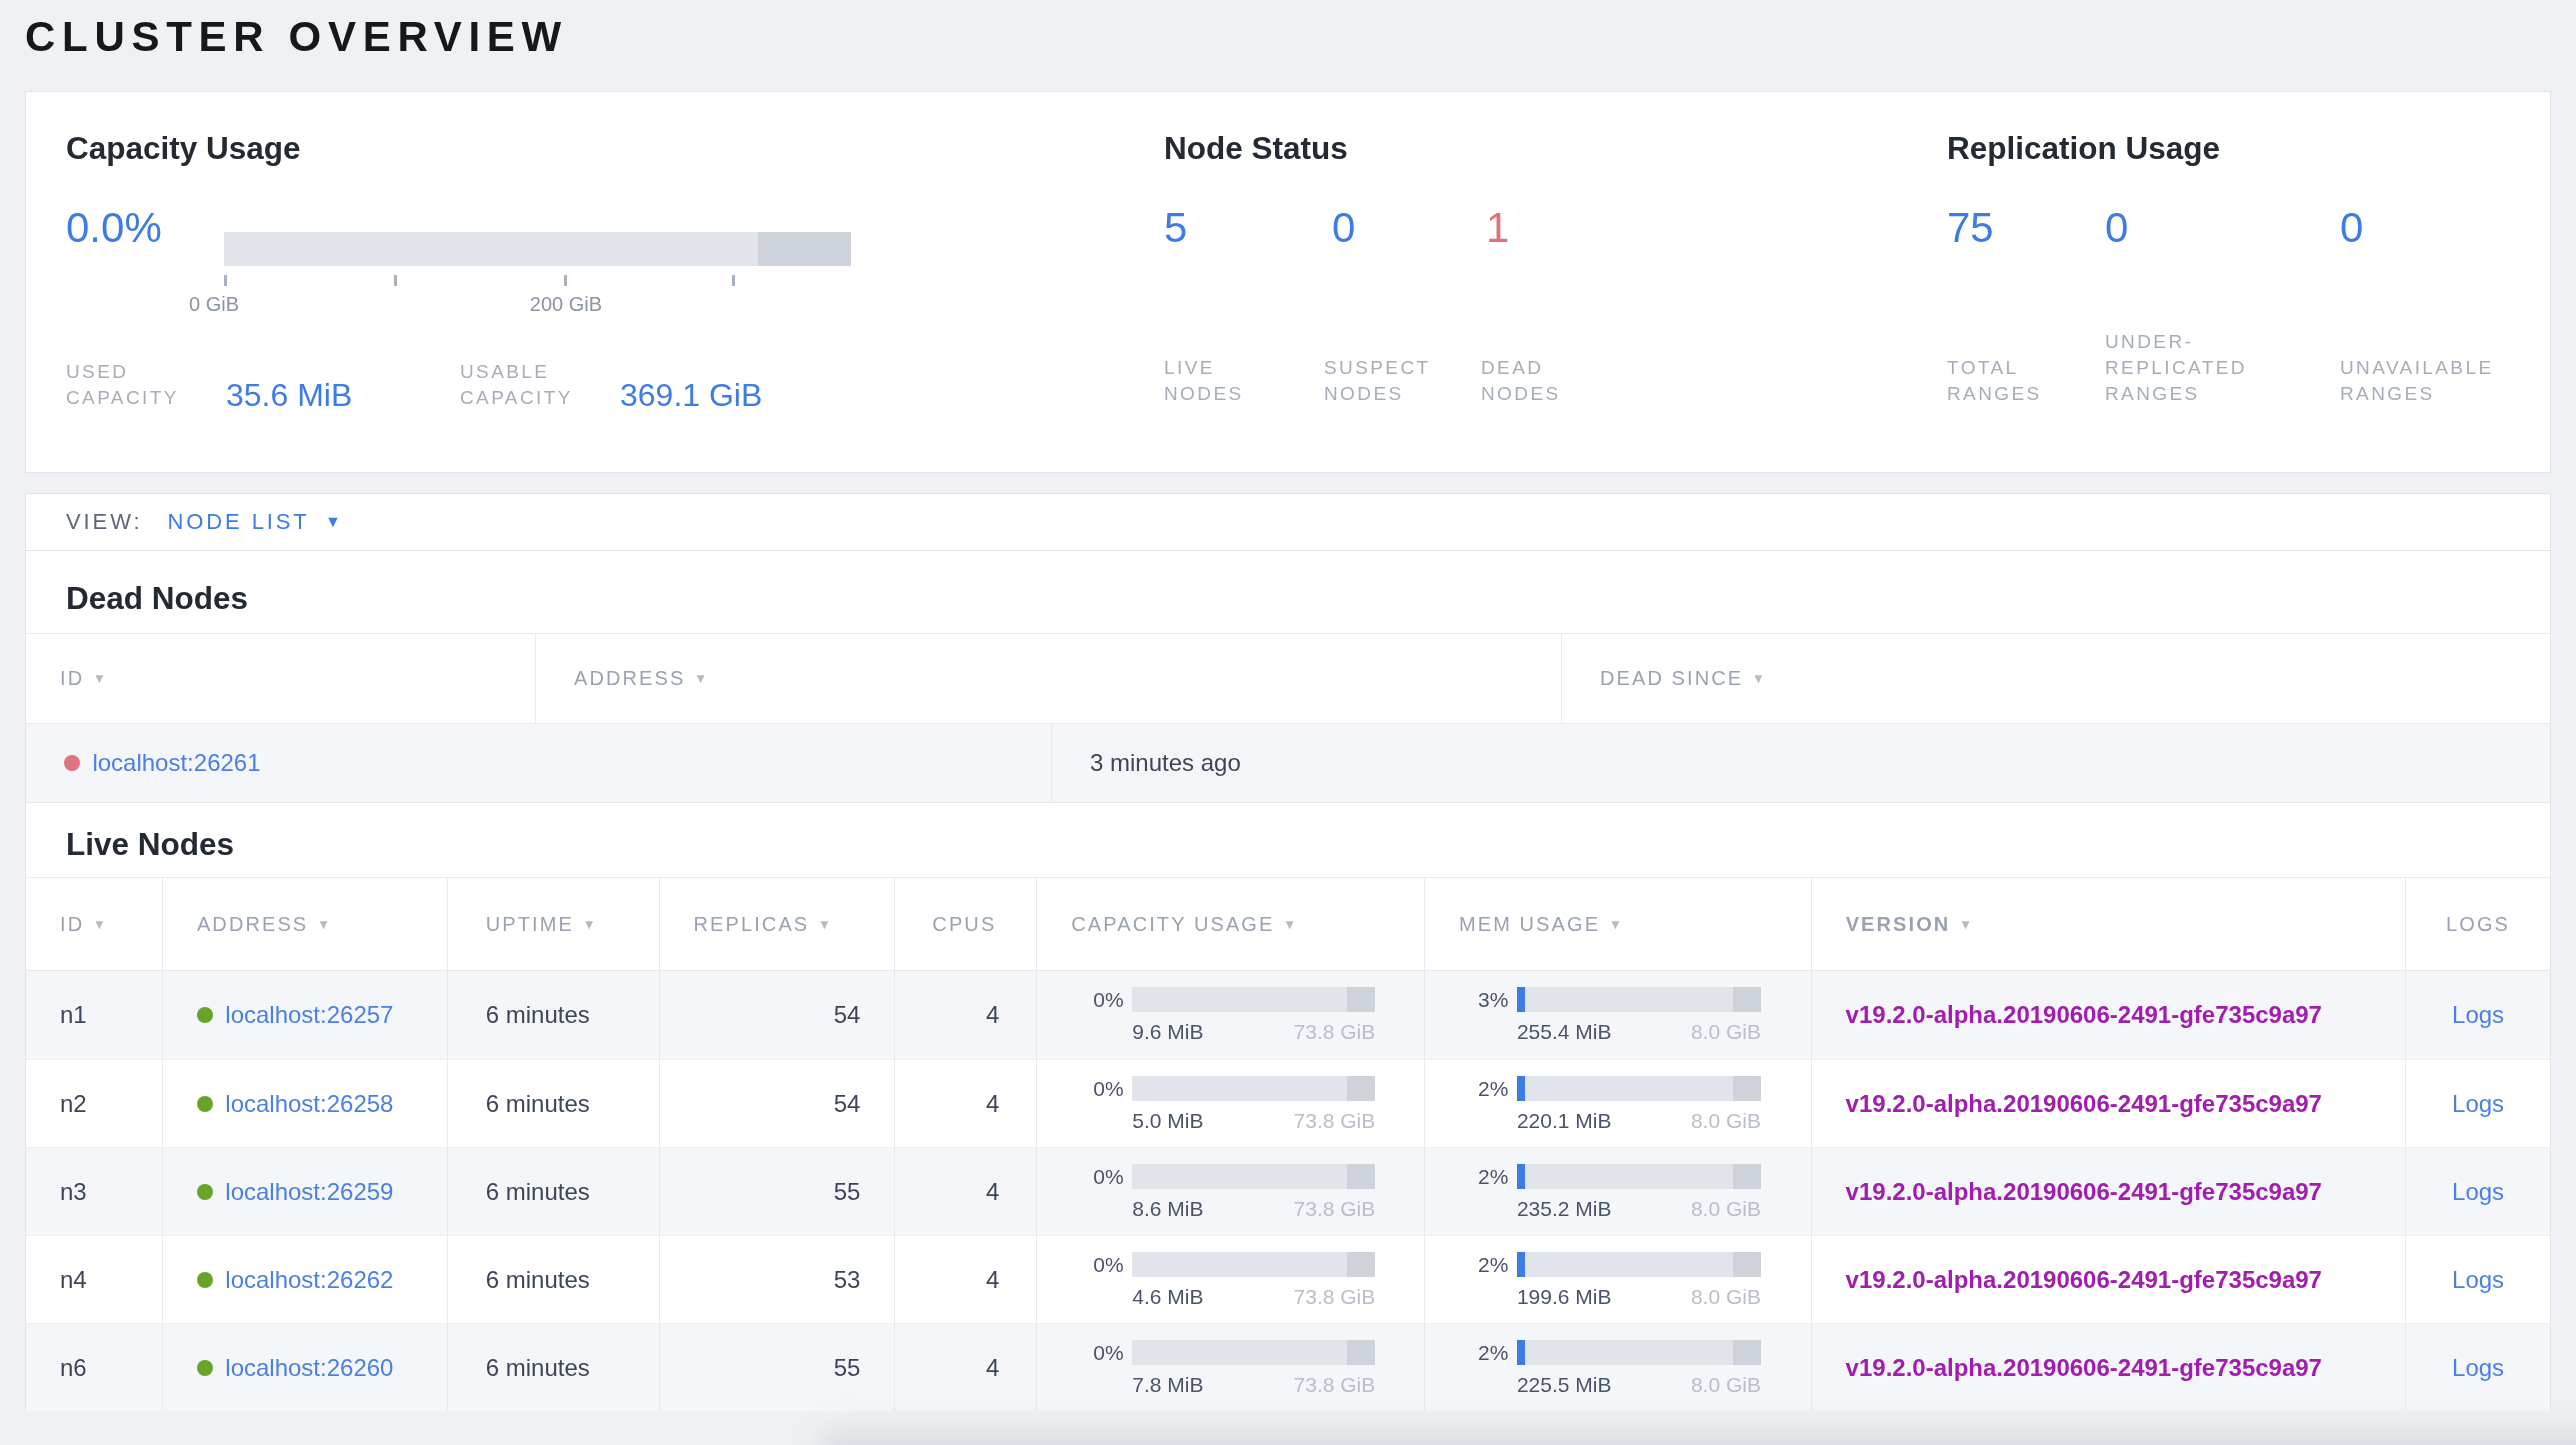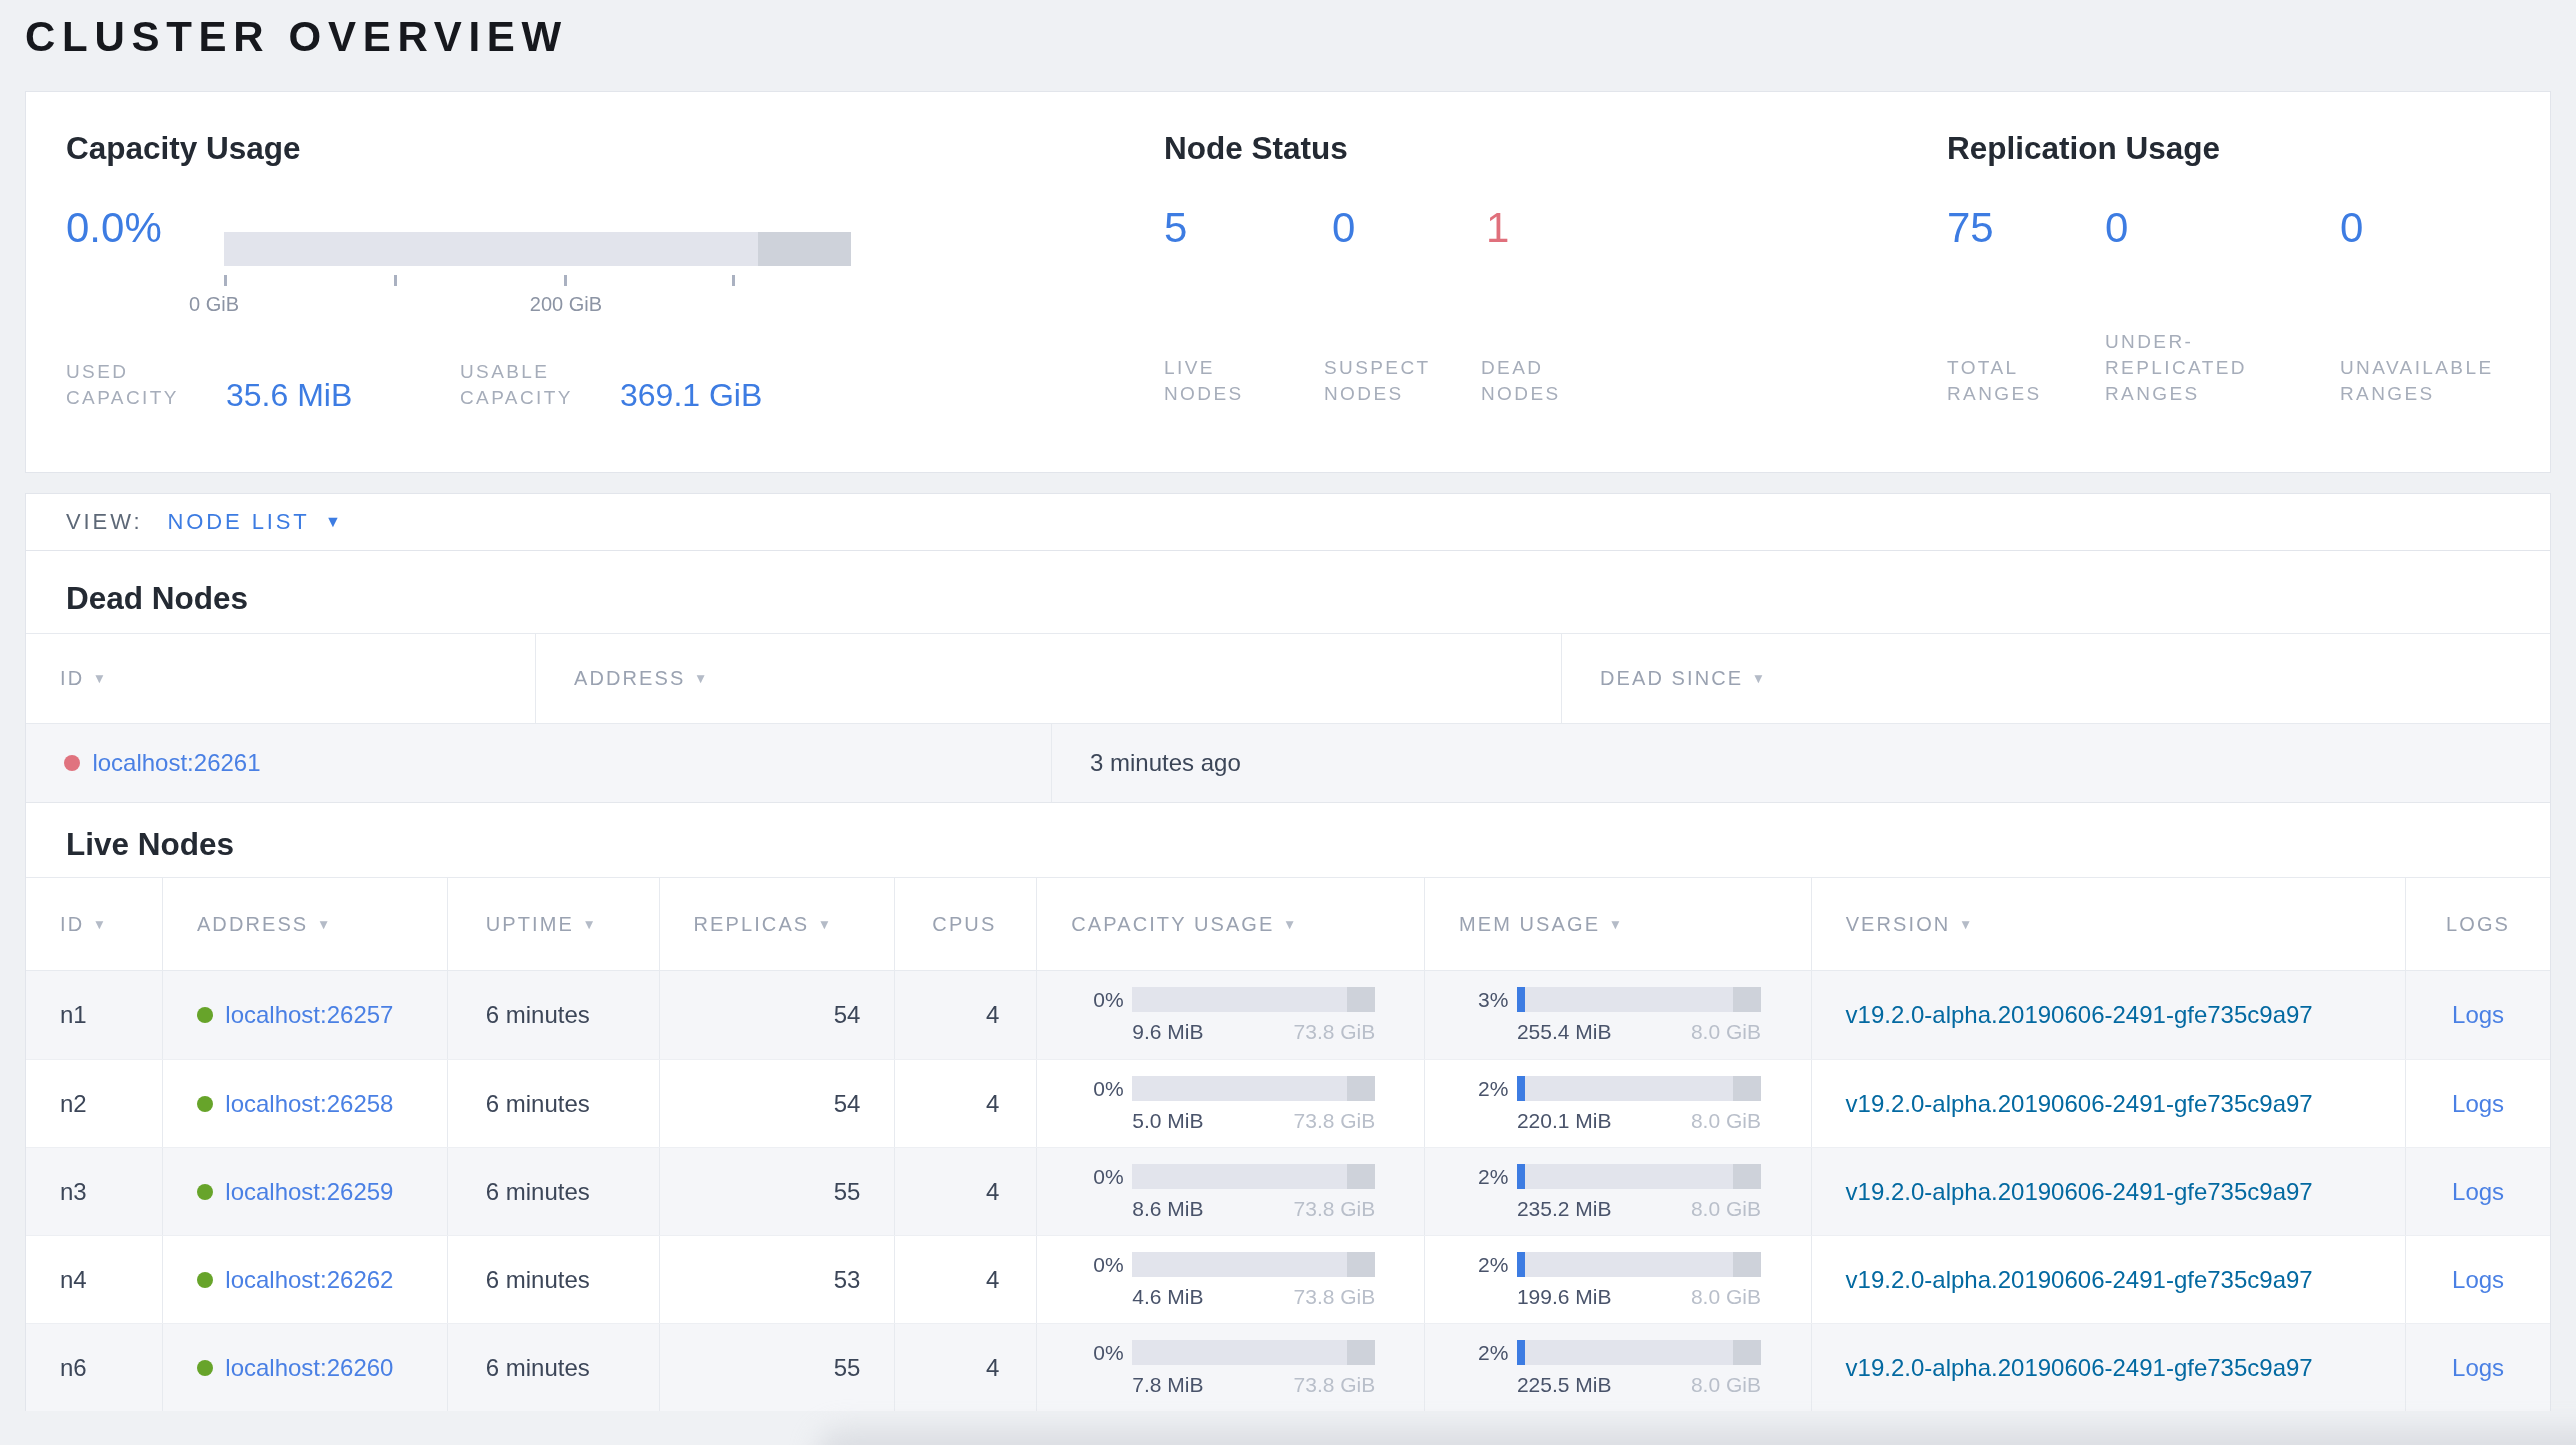--- a/index.html
+++ b/index.html
@@ -86,23 +86,23 @@
   .c3 { width:212px; padding-left:38px; }
   .c4 { width:236px; }
   .c5 { width:142px; }
   .c4.num { justify-content:flex-end; padding-right:34px; }
   .c5.num { justify-content:flex-end; padding-right:37px; }
   .c4.th, .c5.th { justify-content:flex-start; padding-left:34px; }
   .c5.th { padding-left:37px; }
   .c6 { width:388px; }
   .c7 { width:387px; }
   .c6.th, .c7.th { padding-left:34px; }
-  .c8 { width:595px; padding-left:34px; }
+  .c8 { width:595px; padding-left:34px;font-weight:bold; }
   .c9 { width:144px; justify-content:center; }
-  .c8.cell { color:#0369a1; }
+  .c8.cell { color:#a21caf; }
   
   .meter { position:relative; align-self:flex-start; margin-top:16px; }
   .meter.cap { margin-left:95px; width:243px; }
   .meter.mem { margin-left:92px; width:244px; }
   .meter .bar { position:relative; height:25px; background:#e2e4ec; }
   .meter .bar .seg  { position:absolute; right:0; top:0; height:100%; width:11.5%; background:#ced2da; }
   .meter .bar .fill { position:absolute; left:0; top:0; height:100%; background:#3d7ce2; }
   .meter .pct {
     position:absolute; right:100%; margin-right:8.6px; top:0;
     height:25px; line-height:25px; font-size:21px; color:#49536a;

